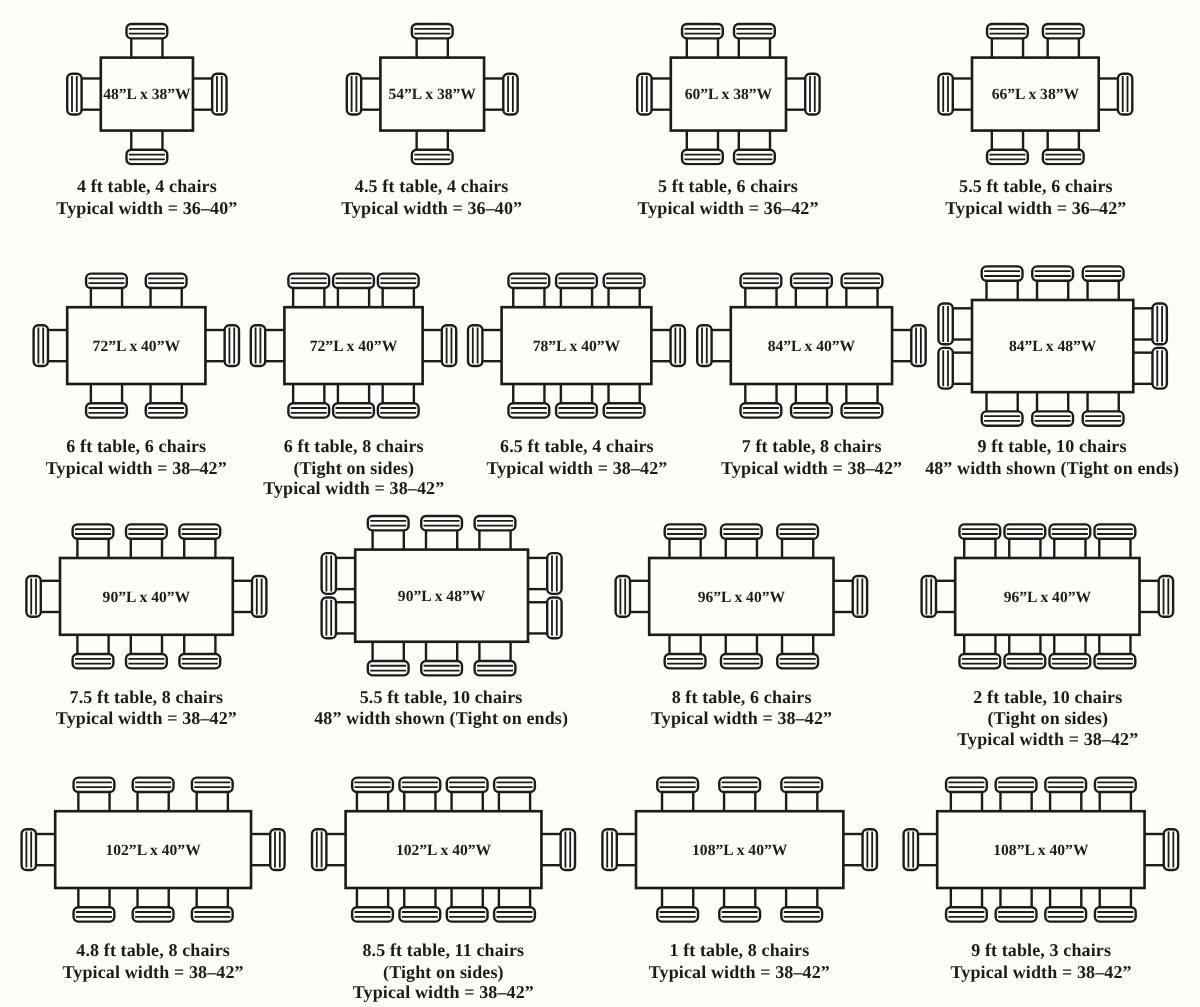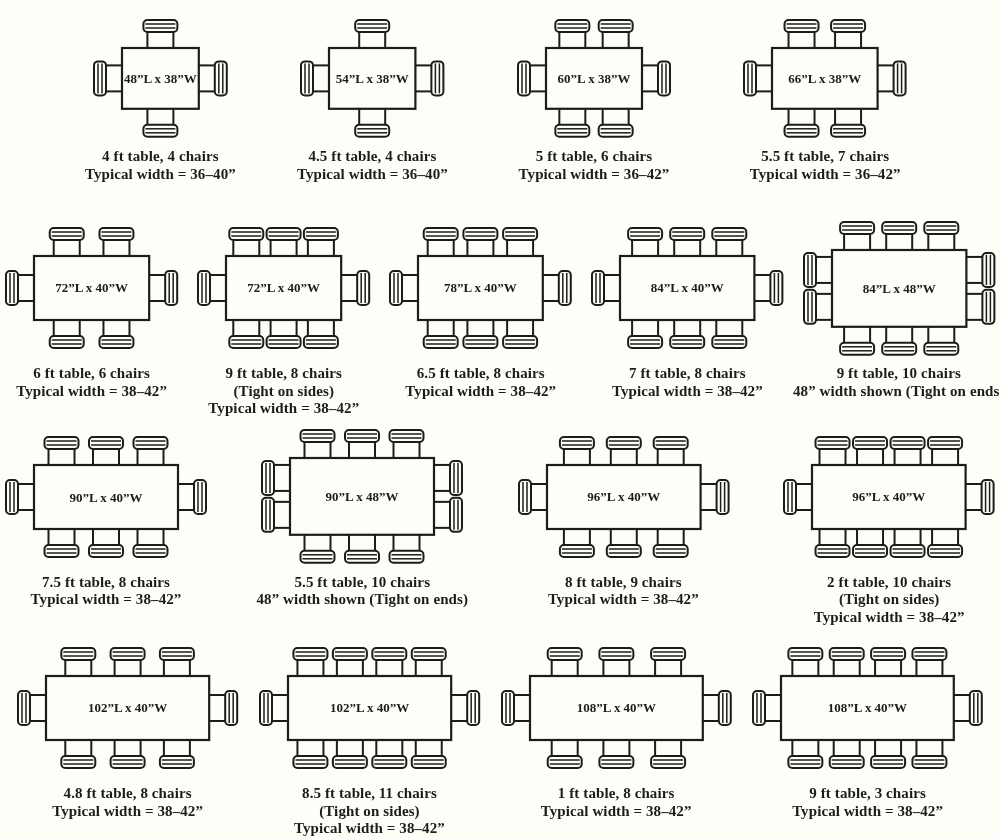--- a/index.html
+++ b/index.html
@@ -4,23 +4,23 @@
 <style>
   html,body{margin:0;padding:0;}
   body{
     width:1000px;height:839px;overflow:hidden;
     background:#fffdf7;
     font-family:"Liberation Serif", serif;
     color:#1c1c1c;
   }
   .board{width:1000px;height:839px;}
   .row{display:flex;justify-content:space-between;align-items:flex-start;}
-  .row1{padding:0 92px;margin-top:14px;}
-  .row2{padding:0 4px;margin-top:34px;}
-  .row3{padding:0 4px;margin-top:8px;}
+  .row1{padding:0 54px;margin-top:14px;}
+  .row2{padding:0 26px;margin-top:34px;}
+  .row3{padding:0 20px;margin-top:8px;}
   .row4{padding:0 16px;margin-top:11px;}
   .cell{display:flex;flex-direction:column;align-items:center;}
   .diagram-box{display:flex;align-items:center;justify-content:center;}
   .row1 .diagram-box{height:128px;}
   .row2 .diagram-box,.row3 .diagram-box,.row4 .diagram-box{height:142px;}
   .caption{
     margin-top:6px;
     width:0;min-width:100%;
     display:flex;flex-direction:column;align-items:center;
   }
@@ -193,21 +193,21 @@
               <rect x="131.60000000000002" y="47.400000000000006" width="21" height="26" fill="#fffdf7" stroke="#1c1c1c" stroke-width="2"></rect>
               <rect x="151.60000000000002" y="43.400000000000006" width="12" height="34" rx="4" fill="#fffdf7" stroke="#1c1c1c" stroke-width="2"></rect>
               <line x1="155.60000000000002" y1="45.400000000000006" x2="155.60000000000002" y2="75.4" stroke="#1c1c1c" stroke-width="1.5"></line>
               <line x1="159.60000000000002" y1="45.400000000000006" x2="159.60000000000002" y2="75.4" stroke="#1c1c1c" stroke-width="1.5"></line>
             </g>
             <rect x="30" y="30" width="105.60000000000001" height="60.800000000000004" fill="#fffdf7" stroke="#1c1c1c" stroke-width="2.2"></rect>
             <text x="82.80000000000001" y="60.400000000000006" text-anchor="middle" dominant-baseline="central" fill="#1c1c1c" style="font-family:'Liberation Serif',serif;font-size:13px;font-weight:600;">66”L x 38”W</text>
           </svg>
         </div>
         <div class="caption">
-          <span class="cap-line">5.5 ft table, 7 chairs</span>
+          <span class="cap-line">5.5 ft table, 6 chairs</span>
           <span class="cap-line">Typical width = 36–42”</span>
         </div>
       </div>
     </div>
     <div class="row row2">
       <div class="cell">
         <div class="diagram-box">
           <svg width="175.2" height="124" viewBox="0 0 175.2 124">
             <g>
               <rect x="49.733333333333334" y="13" width="26" height="21" fill="#fffdf7" stroke="#1c1c1c" stroke-width="2"></rect>
@@ -303,21 +303,21 @@
               <rect x="141.2" y="49" width="21" height="26" fill="#fffdf7" stroke="#1c1c1c" stroke-width="2"></rect>
               <rect x="161.2" y="45" width="12" height="34" rx="4" fill="#fffdf7" stroke="#1c1c1c" stroke-width="2"></rect>
               <line x1="165.2" y1="47" x2="165.2" y2="77" stroke="#1c1c1c" stroke-width="1.5"></line>
               <line x1="169.2" y1="47" x2="169.2" y2="77" stroke="#1c1c1c" stroke-width="1.5"></line>
             </g>
             <rect x="30" y="30" width="115.2" height="64" fill="#fffdf7" stroke="#1c1c1c" stroke-width="2.2"></rect>
             <text x="87.6" y="62" text-anchor="middle" dominant-baseline="central" fill="#1c1c1c" style="font-family:'Liberation Serif',serif;font-size:13px;font-weight:600;">72”L x 40”W</text>
           </svg>
         </div>
         <div class="caption">
-          <span class="cap-line">9 ft table, 8 chairs</span>
+          <span class="cap-line">6 ft table, 8 chairs</span>
           <span class="cap-line">(Tight on sides)</span>
           <span class="cap-line">Typical width = 38–42”</span>
         </div>
       </div>
       <div class="cell">
         <div class="diagram-box">
           <svg width="184.8" height="124" viewBox="0 0 184.8 124">
             <g>
               <rect x="39.7" y="13" width="26" height="21" fill="#fffdf7" stroke="#1c1c1c" stroke-width="2"></rect>
               <rect x="35.7" y="2" width="34" height="12" rx="4" fill="#fffdf7" stroke="#1c1c1c" stroke-width="2"></rect>
@@ -364,21 +364,21 @@
               <rect x="150.8" y="49" width="21" height="26" fill="#fffdf7" stroke="#1c1c1c" stroke-width="2"></rect>
               <rect x="170.8" y="45" width="12" height="34" rx="4" fill="#fffdf7" stroke="#1c1c1c" stroke-width="2"></rect>
               <line x1="174.8" y1="47" x2="174.8" y2="77" stroke="#1c1c1c" stroke-width="1.5"></line>
               <line x1="178.8" y1="47" x2="178.8" y2="77" stroke="#1c1c1c" stroke-width="1.5"></line>
             </g>
             <rect x="30" y="30" width="124.80000000000001" height="64" fill="#fffdf7" stroke="#1c1c1c" stroke-width="2.2"></rect>
             <text x="92.4" y="62" text-anchor="middle" dominant-baseline="central" fill="#1c1c1c" style="font-family:'Liberation Serif',serif;font-size:13px;font-weight:600;">78”L x 40”W</text>
           </svg>
         </div>
         <div class="caption">
-          <span class="cap-line">6.5 ft table, 8 chairs</span>
+          <span class="cap-line">6.5 ft table, 4 chairs</span>
           <span class="cap-line">Typical width = 38–42”</span>
         </div>
       </div>
       <div class="cell">
         <div class="diagram-box">
           <svg width="194.4" height="124" viewBox="0 0 194.4 124">
             <g>
               <rect x="42.1" y="13" width="26" height="21" fill="#fffdf7" stroke="#1c1c1c" stroke-width="2"></rect>
               <rect x="38.1" y="2" width="34" height="12" rx="4" fill="#fffdf7" stroke="#1c1c1c" stroke-width="2"></rect>
               <line x1="40.1" y1="6" x2="70.1" y2="6" stroke="#1c1c1c" stroke-width="1.5"></line>
@@ -690,21 +690,21 @@
               <rect x="179.60000000000002" y="49" width="21" height="26" fill="#fffdf7" stroke="#1c1c1c" stroke-width="2"></rect>
               <rect x="199.60000000000002" y="45" width="12" height="34" rx="4" fill="#fffdf7" stroke="#1c1c1c" stroke-width="2"></rect>
               <line x1="203.60000000000002" y1="47" x2="203.60000000000002" y2="77" stroke="#1c1c1c" stroke-width="1.5"></line>
               <line x1="207.60000000000002" y1="47" x2="207.60000000000002" y2="77" stroke="#1c1c1c" stroke-width="1.5"></line>
             </g>
             <rect x="30" y="30" width="153.60000000000002" height="64" fill="#fffdf7" stroke="#1c1c1c" stroke-width="2.2"></rect>
             <text x="106.80000000000001" y="62" text-anchor="middle" dominant-baseline="central" fill="#1c1c1c" style="font-family:'Liberation Serif',serif;font-size:13px;font-weight:600;">96”L x 40”W</text>
           </svg>
         </div>
         <div class="caption">
-          <span class="cap-line">8 ft table, 9 chairs</span>
+          <span class="cap-line">8 ft table, 6 chairs</span>
           <span class="cap-line">Typical width = 38–42”</span>
         </div>
       </div>
       <div class="cell">
         <div class="diagram-box">
           <svg width="213.60000000000002" height="124" viewBox="0 0 213.60000000000002 124">
             <g>
               <rect x="37.52" y="13" width="26" height="21" fill="#fffdf7" stroke="#1c1c1c" stroke-width="2"></rect>
               <rect x="33.52" y="2" width="34" height="12" rx="4" fill="#fffdf7" stroke="#1c1c1c" stroke-width="2"></rect>
               <line x1="35.52" y1="6" x2="65.52000000000001" y2="6" stroke="#1c1c1c" stroke-width="1.5"></line>

